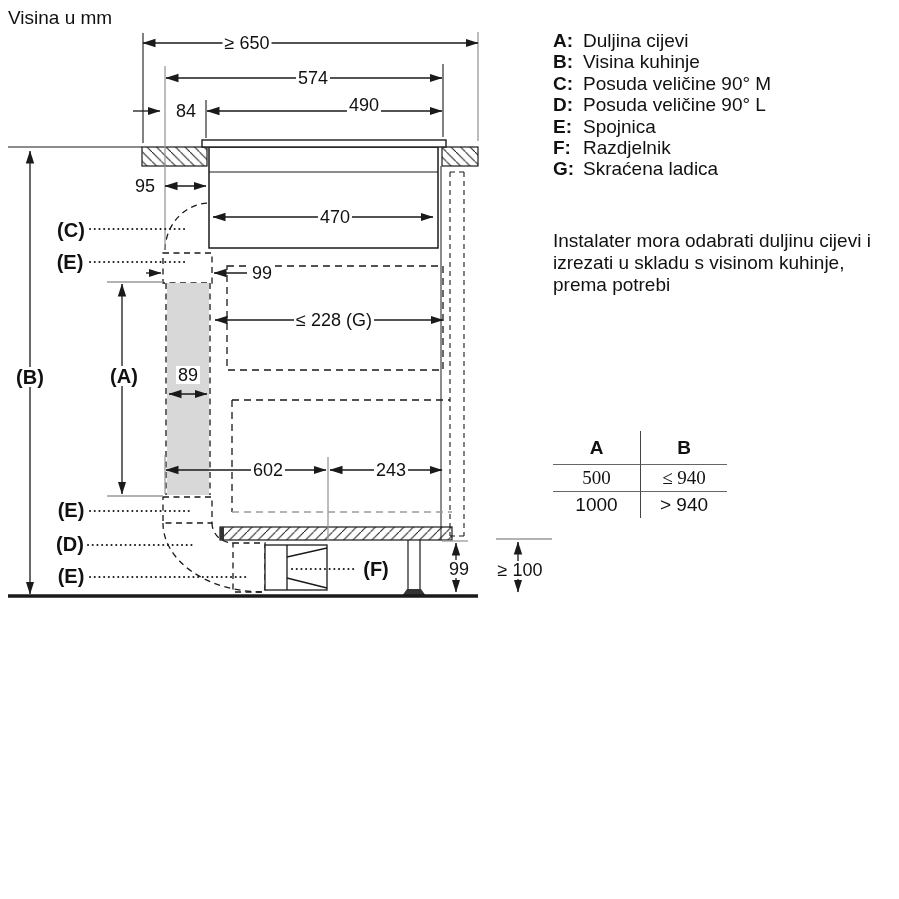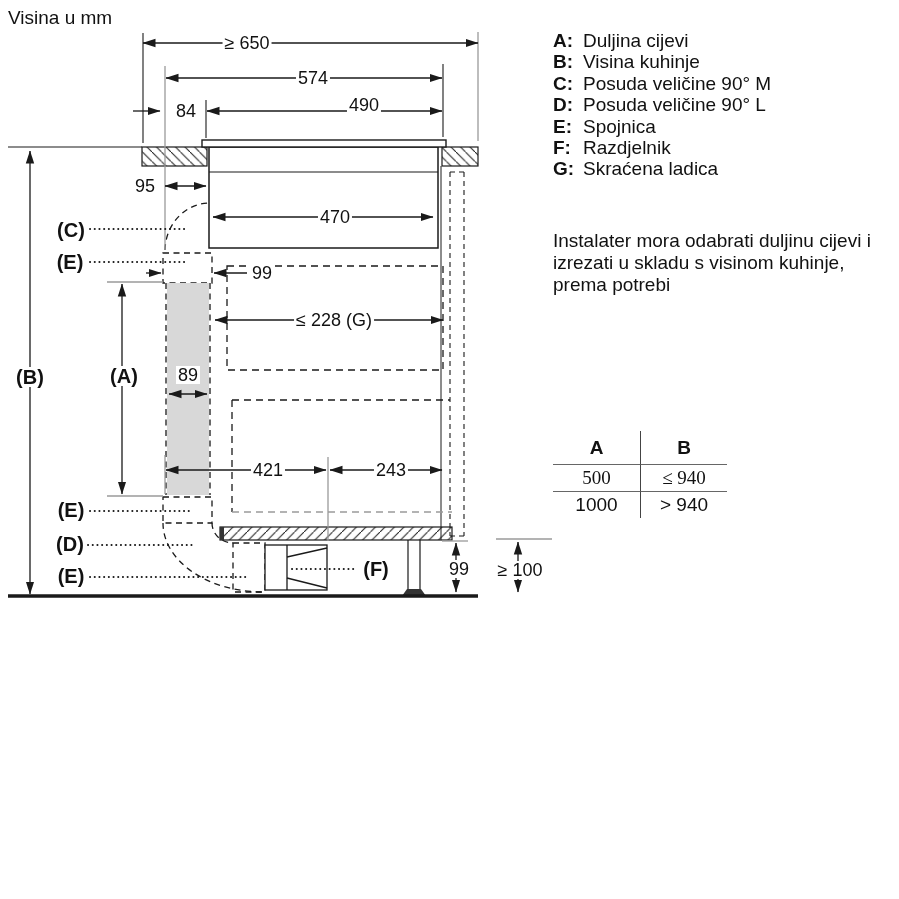--- a/index.html
+++ b/index.html
@@ -141,21 +141,21 @@
 
   <div class="txt" style="left:247px;top:43px">≥ 650</div>
   <div class="txt" style="left:313px;top:78px">574</div>
   <div class="txt" style="left:186px;top:111px">84</div>
   <div class="txt" style="left:364px;top:105px">490</div>
   <div class="txt" style="left:145px;top:186px">95</div>
   <div class="txt" style="left:335px;top:217px">470</div>
   <div class="txt" style="left:262px;top:273px">99</div>
   <div class="txt" style="left:334px;top:320px">≤ 228 (G)</div>
   <div class="txt" style="left:188px;top:375px">89</div>
-  <div class="txt" style="left:268px;top:470px">421</div>
+  <div class="txt" style="left:268px;top:470px">602</div>
   <div class="txt" style="left:391px;top:470px">243</div>
   <div class="txt" style="left:459px;top:569px">99</div>
   <div class="txt" style="left:520px;top:570px">≥ 100</div>
 
   <div class="callout" style="left:71px;top:230px">(C)</div>
   <div class="callout" style="left:70px;top:262px">(E)</div>
   <div class="callout" style="left:30px;top:377px">(B)</div>
   <div class="callout" style="left:124px;top:376px">(A)</div>
   <div class="callout" style="left:71px;top:510px">(E)</div>
   <div class="callout" style="left:70px;top:544px">(D)</div>

